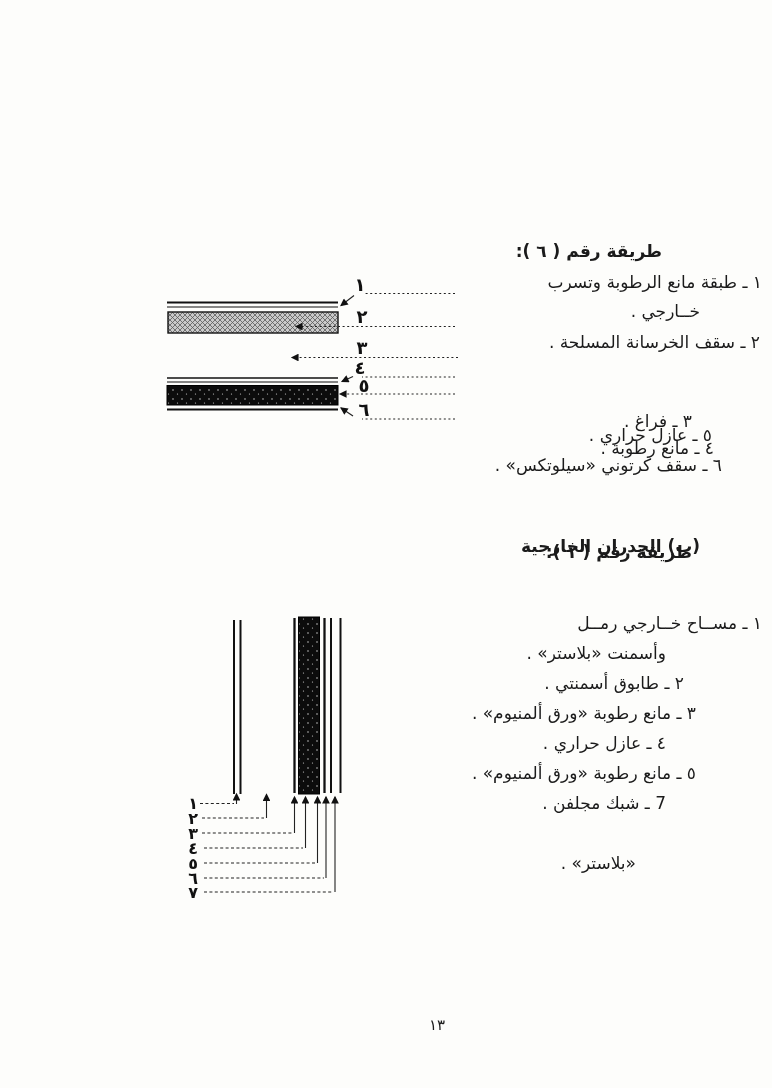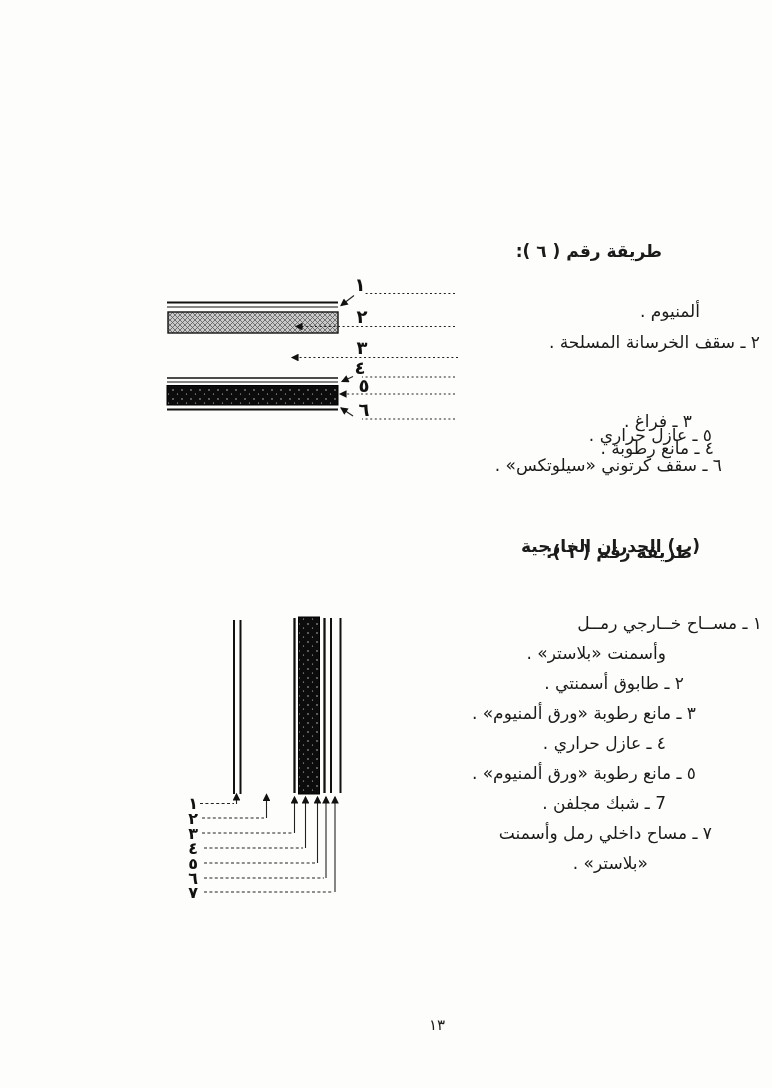--- a/index.html
+++ b/index.html
@@ -17,39 +17,39 @@
   svg.diagrams{position:absolute;left:0;top:0;width:772px;height:1088px;}
   svg text{font-family:"DejaVu Sans",sans-serif;fill:#111;}
 </style>
 </head>
 <body>
 
 <div class="page">
 
   <div class="t-line bold" style="top:240px;right:110px;">طريقة رقم ( ٦ ):</div>
 
-  <div class="t-line" style="top:300px;right:72px;">ألمنيوم .</div>
+  <div class="t-line" style="top:271px;right:10px;">١ ـ طبقة مانع الرطوبة وتسرب</div>
+  <div class="t-line" style="top:300px;right:72px;">خــارجي .</div>
   <div class="t-line" style="top:331px;right:12px;">٢ ـ سقف الخرسانة المسلحة .</div>
   <div class="t-line" style="top:362px;right:80px;margin-top:48px;">٣ ـ فراغ .</div>
   <div class="t-line" style="top:393px;right:58px;margin-top:44px;">٤ ـ مانع رطوبة .</div>
   <div class="t-line" style="top:424px;right:60px;">٥ ـ عازل حراري .</div>
   <div class="t-line" style="top:454px;right:50px;">٦ ـ سقف كرتوني «سيلوتكس» .</div>
 
   <div class="t-line bold" style="top:535px;right:72px;">(ب) الجدران الخارجية</div>
   <div class="t-line bold" style="top:541px;right:80px;text-align:right;">طريقة رقم ( ١ ):</div>
 
   <div class="t-line" style="top:612px;right:10px;">١ ـ مســاح خــارجي رمــل</div>
   <div class="t-line" style="top:642px;right:106px;">وأسمنت «بلاستر» .</div>
   <div class="t-line" style="top:672px;right:88px;">٢ ـ طابوق أسمنتي .</div>
   <div class="t-line" style="top:702px;right:76px;">٣ ـ مانع رطوبة «ورق ألمنيوم» .</div>
   <div class="t-line" style="top:732px;right:106px;">٤ ـ عازل حراري .</div>
   <div class="t-line" style="top:762px;right:76px;text-align:center;">٥ ـ مانع رطوبة «ورق ألمنيوم» .</div>
   <div class="t-line" style="top:792px;right:106px;">7 ـ شبك مجلفن .</div>
-  <div class="t-line" style="top:822px;right:60px;">٧ ـ مساح داخلي رمل وأسمنت</div>
-  <div class="t-line" style="top:852px;right:124px;">«بلاستر» .</div>
+  <div class="t-line" style="top:852px;right:136px;">«بلاستر» .</div>
 
   <div class="pageno" style="left:393px;top:1016px;">١٣</div>
 
   <svg class="diagrams" viewBox="0 0 772 1088" aria-hidden="true">
     <defs>
       <pattern id="xhatch" width="5" height="5" patternUnits="userSpaceOnUse">
         <rect width="5" height="5" fill="#c9c9c9"></rect>
         <path d="M0,0 L5,5 M5,0 L0,5" stroke="#5a5a5a" stroke-width="0.8"></path>
       </pattern>
       <pattern id="speck" width="9" height="9" patternUnits="userSpaceOnUse">

